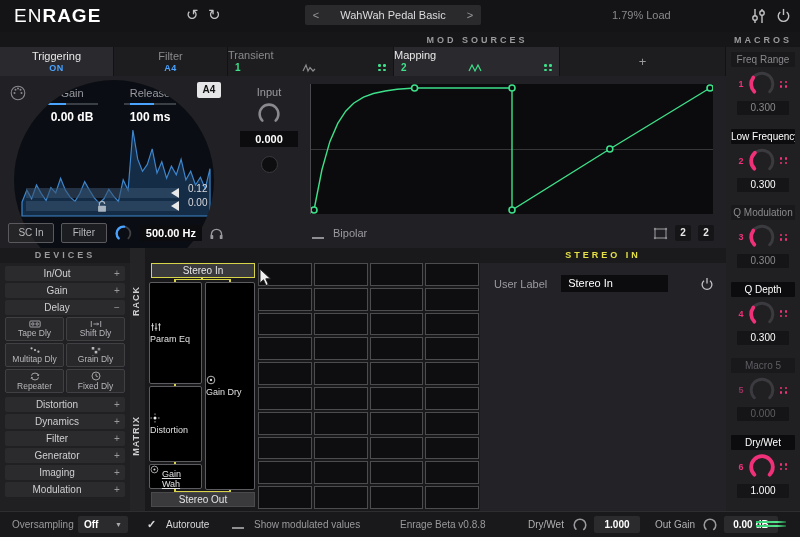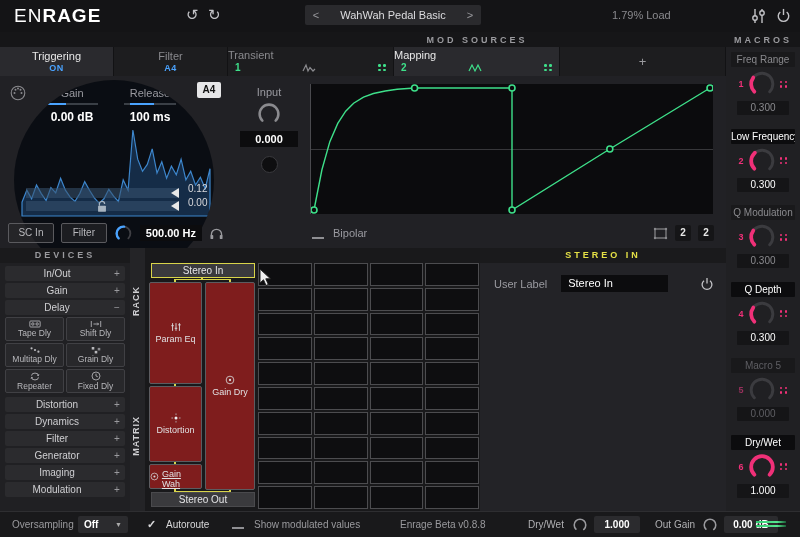--- a/index.html
+++ b/index.html
@@ -103,22 +103,22 @@
   .dev-btn .d-label{font-size:8.5px;color:#b8b8bc;margin-top:0px;white-space:nowrap;}
   
   #rack-area{position:absolute;left:130px;top:248px;width:350px;height:263px;background:#19191b;}
   #rack-strip{position:absolute;left:0;top:0;width:15px;height:263px;background:#242427;}
   .vlabel{position:absolute;left:1px;writing-mode:vertical-rl;transform:rotate(180deg);
           font-size:9px;font-weight:bold;color:#cfcfd2;letter-spacing:1px;}
   .node-box{position:absolute;left:21px;width:102px;background:#3a3a3d;color:#e4e4e6;font-size:10px;
             text-align:center;}
   #stereo-in-node{top:15px;height:13px;line-height:13px;border:1px solid #d8d44a;}
   #stereo-out-node{top:244px;height:13px;line-height:13px;border:1px solid #4a4a4d;}
-  .rk-block{position:absolute;background:#7f1d1d;border:1px solid #5c5c60;border-radius:2px;
-            display:flex;flex-direction:column;align-items:center;justify-content:center;}
+  .rk-block{position:absolute;background:#000000;border:1px solid #5c5c60;border-radius:2px;
+            display:flex;flex-direction:column;justify-content:center;}
   .rk-block .b-label{font-size:9px;color:#e0e0e2;margin-top:2px;}
   .conn{position:absolute;width:2px;background:#d8d44a;}
   .connh{position:absolute;height:1px;background:#d8d44a;}
   #matrix{position:absolute;left:128px;top:15px;width:221px;height:246px;display:grid;
           grid-template-columns:repeat(4,1fr);grid-template-rows:repeat(10,1fr);grid-gap:2px;}
   .mcell{background:#0e0e10;border:1px solid #4c4c4f;}
   
   #stereoin-panel{position:absolute;left:480px;top:263px;width:246px;height:248px;background:#232327;}
   #userlabel-row{position:absolute;left:14px;right:12px;top:12px;display:flex;align-items:center;}
   #userlabel-input{width:100px;height:17px;font-size:11px;font-weight:normal;line-height:17px;

